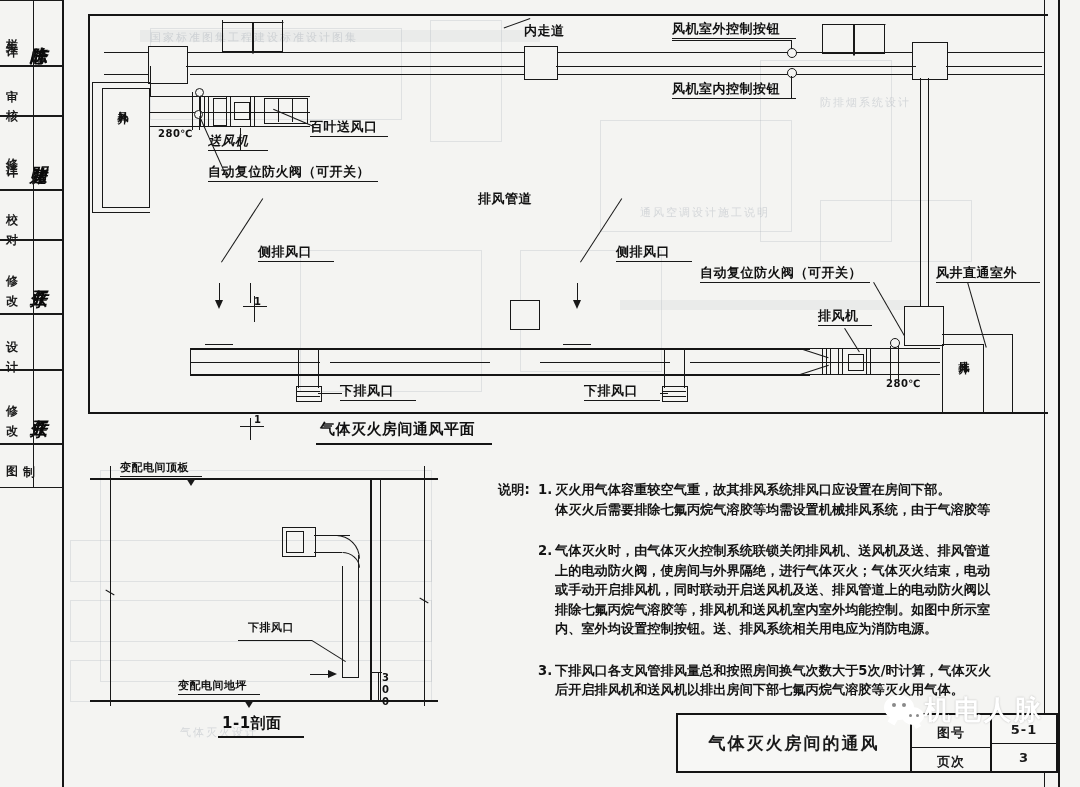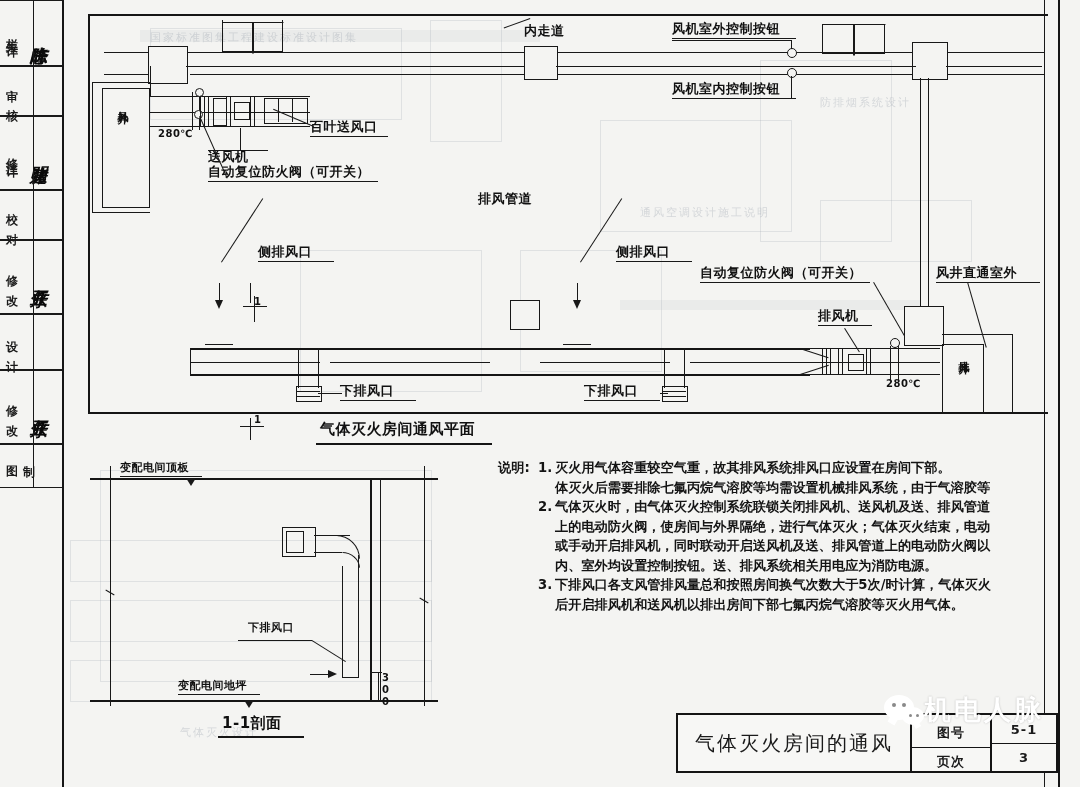--- a/index.html
+++ b/index.html
@@ -50,21 +50,21 @@
   .lcell .sig{position:absolute;left:28px;top:50%;transform:translateY(-50%) rotate(0deg);
               writing-mode:vertical-rl;font-size:17px;font-weight:700;
               font-family:"DejaVu Serif","Liberation Serif",serif;color:#0b0b0b;
               letter-spacing:0px;font-style:italic;}
 
   
   #tblock{position:absolute;left:676px;top:713px;width:382px;height:60px;
           border:2px solid #141414;box-sizing:border-box;background:#f7f7f5;}
   .tb-main{position:absolute;left:0;top:0;width:232px;height:56px;
            display:flex;align-items:center;justify-content:center;}
-  .tb-main span{font-size:20px;font-weight:400;letter-spacing:2px;}
+  .tb-main span{font-size:17px;font-weight:700;letter-spacing:2px;}
   .tb-c2{position:absolute;left:232px;top:4px;width:80px;height:52px;
          border-left:2px solid #141414;box-sizing:border-box;}
   .tb-c3{position:absolute;left:312px;top:0;width:66px;height:56px;
          border-left:2px solid #141414;box-sizing:border-box;}
   .tb-half{position:absolute;left:0;width:100%;height:28px;
            display:flex;align-items:center;justify-content:center;
            font-size:13px;font-weight:700;letter-spacing:1px;}
   .tb-half.b{top:28px;border-top:1px solid #141414;box-sizing:border-box;}
 
   
@@ -80,21 +80,21 @@
               background:#fff;transform:rotate(30deg);}
   .wechat .b2{position:absolute;right:0;bottom:0;width:22px;height:18px;border-radius:50%;
               background:#fff;}
   .wechat .b2:after{content:"";position:absolute;right:4px;bottom:-3px;width:6px;height:6px;
               background:#fff;transform:rotate(-30deg);}
   .wechat i{position:absolute;width:4px;height:4px;border-radius:50%;background:#8a8a8a;}
 
   
   #notes{position:absolute;left:498px;top:458px;width:540px;}
   .noterow{display:flex;font-size:13.2px;line-height:19.5px;font-weight:700;color:#141414;
-           letter-spacing:0px;}
+           letter-spacing:0px;margin-top:22px;}
   .noterow .hd{width:40px;flex:none;}
   .noterow .num{width:17px;flex:none;}
   .noterow .bd{flex:1;}
   .noteline{font-size:13.2px;line-height:19.5px;font-weight:700;color:#141414;}
 
   
   .hatch{position:absolute;background:
       repeating-linear-gradient(to right,#181818 0 1.5px,transparent 1.5px 4px);}
   .arrowdn{position:absolute;width:0;height:0;border-left:4px solid transparent;
            border-right:4px solid transparent;border-top:9px solid #181818;}
@@ -221,21 +221,21 @@
   <div class="hatch" style="left:250px;top:96px;width:7px;height:30px;"></div>
 
   <div class="box" style="left:264px;top:98px;width:42px;height:24px;"></div>
   <div class="v" style="left:278px;top:98px;height:24px;"></div>
   <div class="v" style="left:292px;top:98px;height:24px;"></div>
 
   <div class="t" style="left:310px;top:118px;">百叶送风口</div>
   <div class="h" style="left:310px;top:136px;width:78px;"></div>
   <div class="h" style="left:270px;top:126px;width:44px;transform:rotate(23deg);transform-origin:100% 0;"></div>
 
-  <div class="t" style="left:208px;top:148px;">送风机</div>
+  <div class="t" style="left:208px;top:132px;font-style:italic;">送风机</div>
   <div class="h" style="left:208px;top:150px;width:60px;"></div>
   <div class="v" style="left:240px;top:128px;height:22px;"></div>
 
   <div class="t" style="left:208px;top:163px;">自动复位防火阀（可开关）</div>
   <div class="h" style="left:208px;top:181px;width:170px;"></div>
   <div class="h" style="left:200px;top:116px;width:68px;transform:rotate(66deg);transform-origin:0 0;"></div>
 
   <div class="h" style="left:186px;top:66px;width:338px;"></div>
   <div class="h" style="left:556px;top:66px;width:360px;"></div>
   <div class="h" style="left:946px;top:66px;width:96px;"></div>
@@ -398,20 +398,21 @@
         <div class="noteline">体灭火后需要排除七氟丙烷气溶胶等均需设置机械排风系统，由于气溶胶等</div>
       </div>
     </div>
     <div class="noterow">
       <div class="hd"></div>
       <div class="num">2.</div>
       <div class="bd">
         <div class="noteline">气体灭火时，由气体灭火控制系统联锁关闭排风机、送风机及送、排风管道</div>
         <div class="noteline">上的电动防火阀，使房间与外界隔绝，进行气体灭火；气体灭火结束，电动</div>
         <div class="noteline">或手动开启排风机，同时联动开启送风机及送、排风管道上的电动防火阀以</div>
+        <div class="noteline">排除七氟丙烷气溶胶等，排风机和送风机室内室外均能控制。如图中所示室</div>
         <div class="noteline">内、室外均设置控制按钮。送、排风系统相关用电应为消防电源。</div>
       </div>
     </div>
     <div class="noterow">
       <div class="hd"></div>
       <div class="num">3.</div>
       <div class="bd">
         <div class="noteline">下排风口各支风管排风量总和按照房间换气次数大于5次/时计算，气体灭火</div>
         <div class="noteline">后开启排风机和送风机以排出房间下部七氟丙烷气溶胶等灭火用气体。</div>
       </div>

